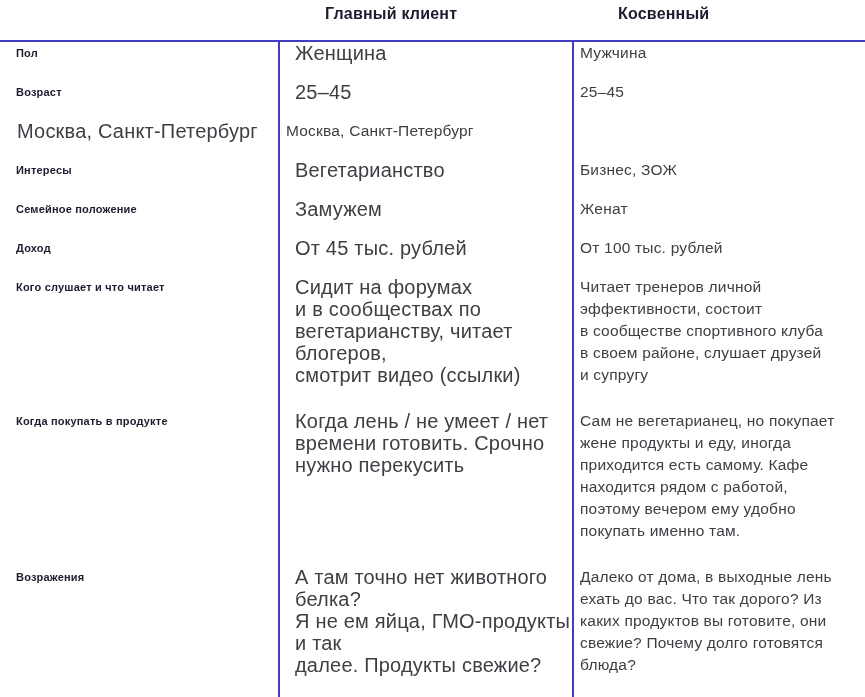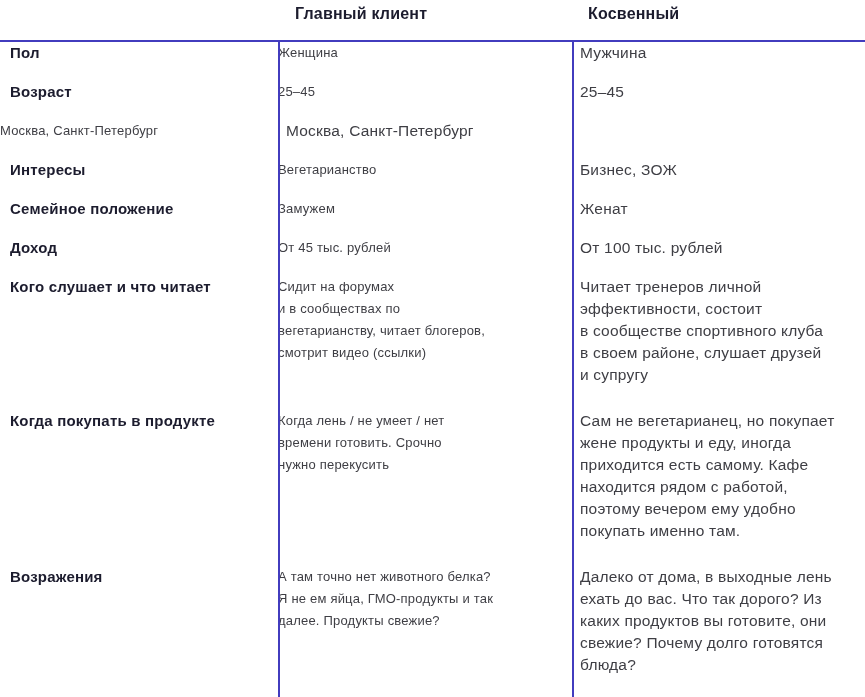--- a/index.html
+++ b/index.html
@@ -17,20 +17,21 @@
     width: 865px;
     height: 697px;
     overflow: hidden;
     background: var(--bg);
   }
 
   .header-row {
     display: grid;
     grid-template-columns: 278px 294px 293px;
     height: 40px;
+    padding-left: 30px;
   }
   .header-cell {
     font-size: 16px;
     font-weight: 700;
     color: var(--label-color);
     line-height: 22px;
     padding-top: 3px;
     letter-spacing: 0.2px;
   }
   .header-cell.col-main { padding-left: 17px; }
@@ -57,28 +58,29 @@
     padding-bottom: 17px;
   }
   .row.multiline { padding-bottom: 24px; }
   .row:first-child { padding-top: 20px; }
 
   .cell {
     line-height: 22px;
     white-space: pre-line;
   }
   .cell.label {
-    padding-left: 10px;
-    font-size: 15px;
+    padding-left: 16px;
+    font-size: 11px;
     font-weight: 700;
     color: var(--label-color);
     letter-spacing: 0.2px;
   }
   .cell.main {
-    font-size: 13px;
+    padding-left: 17px;
+    font-size: 20px;
     font-weight: 400;
     color: var(--text-color);
     letter-spacing: 0.2px;
   }
   .cell.indirect {
     padding-left: 8px;
     font-size: 15.5px;
     font-weight: 400;
     color: var(--text-color);
     letter-spacing: 0.2px;

